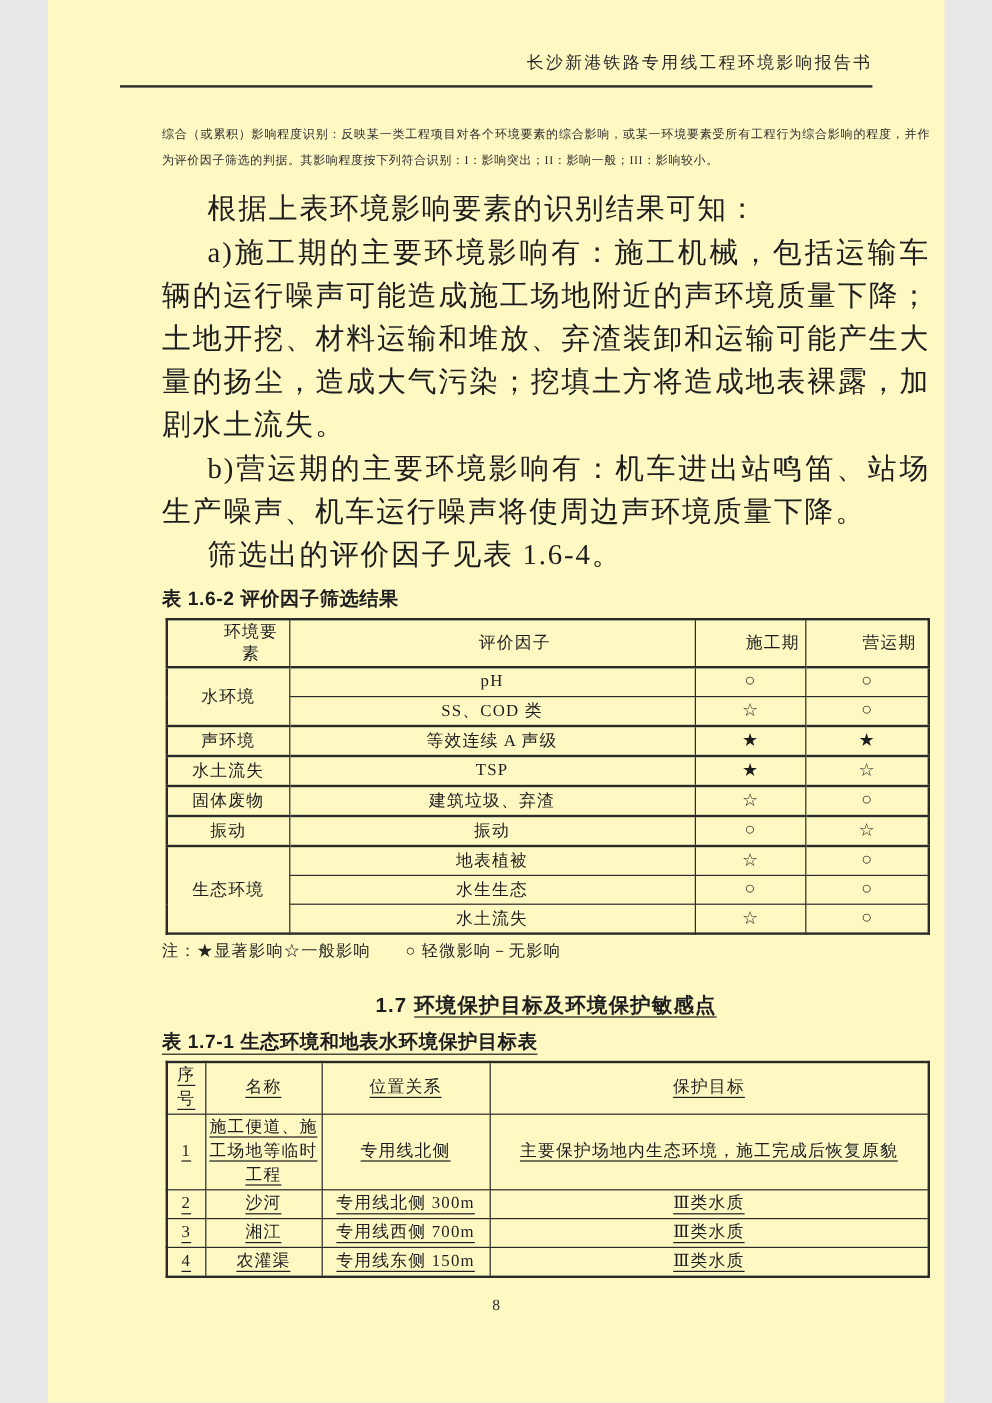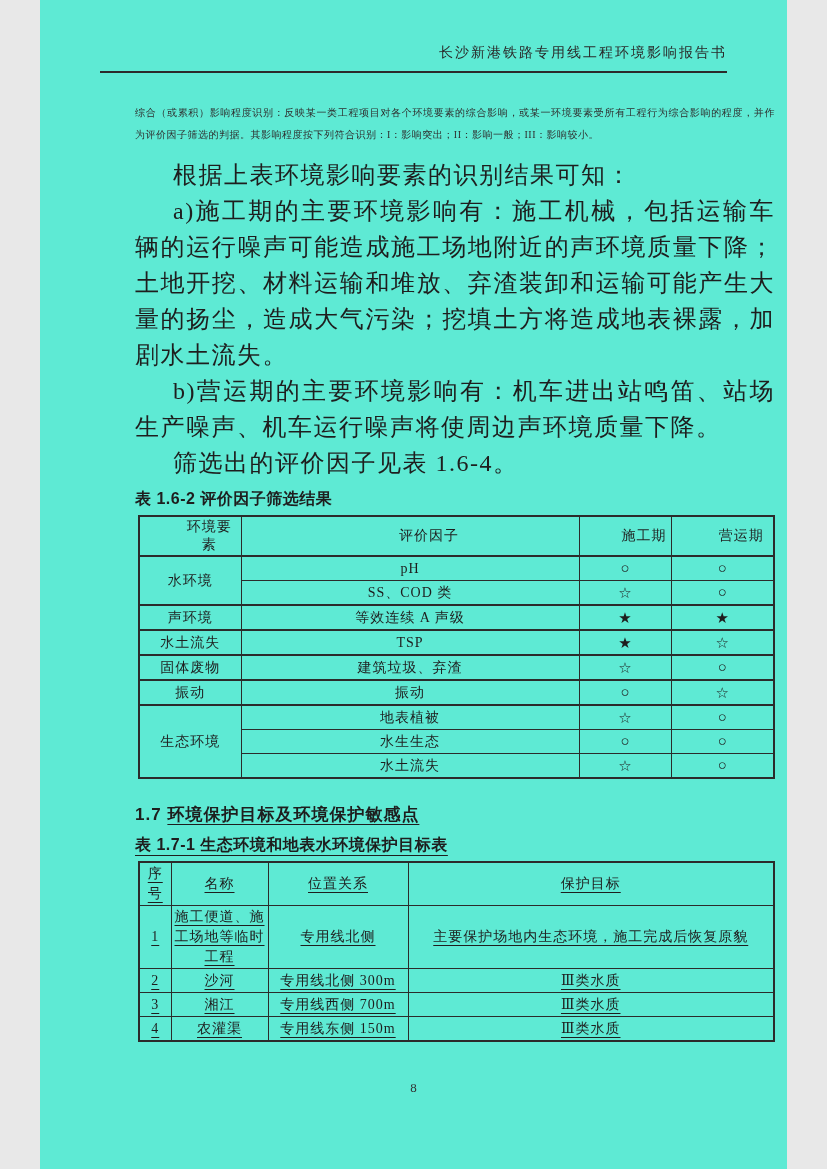--- a/index.html
+++ b/index.html
@@ -1,20 +1,20 @@
 <!DOCTYPE html>
 <html><head>
 <meta charset="utf-8">
 <style>
   html,body{margin:0;padding:0;background:#e8e8e8;}
   .page{
     position:relative;
     width:747px;height:1169px;
     margin:0 auto;
-    background:#5eead4;
+    background:#fef9c3;
     color:#1e1e1e;
     font-family:"Liberation Serif","DejaVu Serif",serif;
     overflow:hidden;
   }
   
   .hdr{
     position:absolute;top:44px;left:60px;right:60px;
     text-align:right;
     font-size:14px;letter-spacing:2px;
     padding-bottom:9px;
@@ -42,20 +42,21 @@
   
   .tbl-caption{
     font-family:"Liberation Sans","DejaVu Sans",sans-serif;
     font-weight:bold;font-size:16px;letter-spacing:.5px;
     margin:8px 0 5px;
   }
   .sec-heading{
     font-family:"Liberation Sans","DejaVu Sans",sans-serif;
     font-weight:bold;font-size:17px;letter-spacing:1px;
     margin:24px 0 9px;
+    text-align:center;
   }
   .sec-heading .sec-title{
     text-decoration:underline;text-underline-offset:4px;
   }
   
   table{
     border-collapse:collapse;
     margin-left:3px;
     table-layout:fixed;
     font-size:14px;letter-spacing:1px;
@@ -167,20 +168,21 @@
         <td class="sym">○</td>
       </tr>
       <tr>
         <td>水土流失</td>
         <td class="sym">☆</td>
         <td class="sym">○</td>
       </tr>
     </tbody>
       </table>
 
+    <p class="tbl-note">注：★显著影响☆一般影响　　○ 轻微影响－无影响</p>
 
     <div class="sec-heading">
       <span class="sec-num">1.7</span>
       <span class="sec-title">环境保护目标及环境保护敏感点</span>
     </div>
 
 
     <div class="tbl-caption underlined">表 1.7-1 生态环境和地表水环境保护目标表</div>
 
     <table class="t171">

